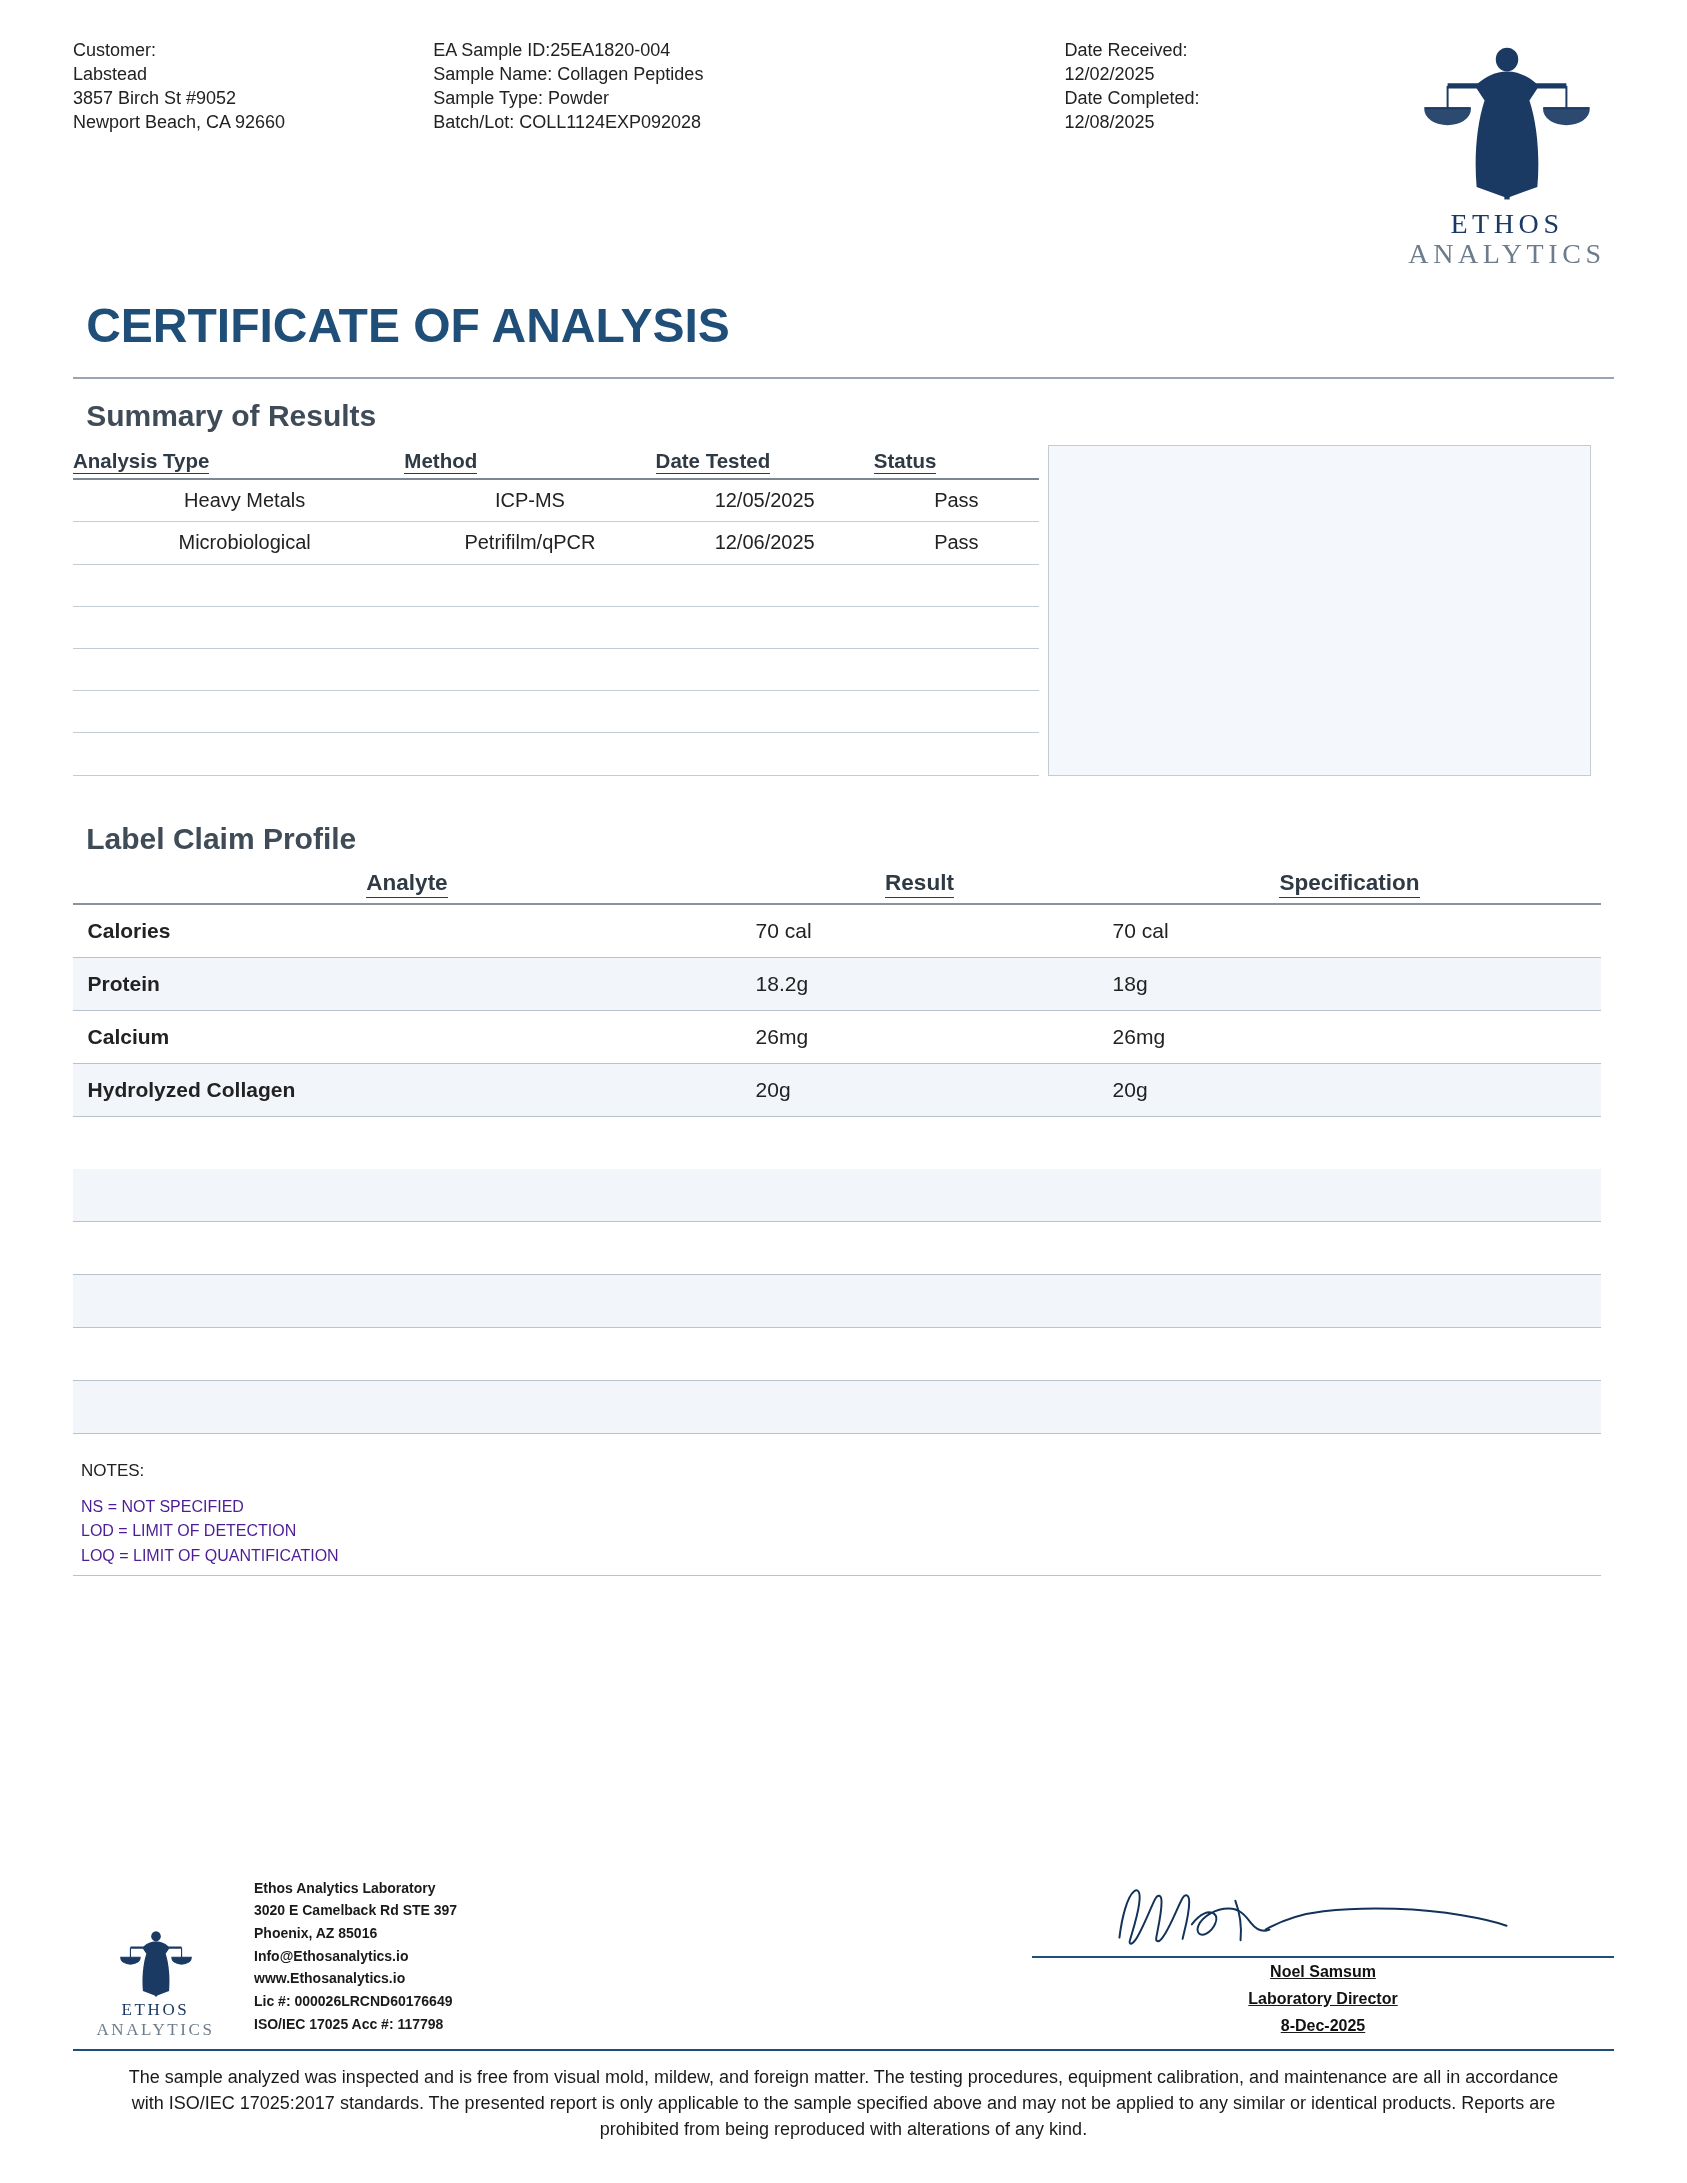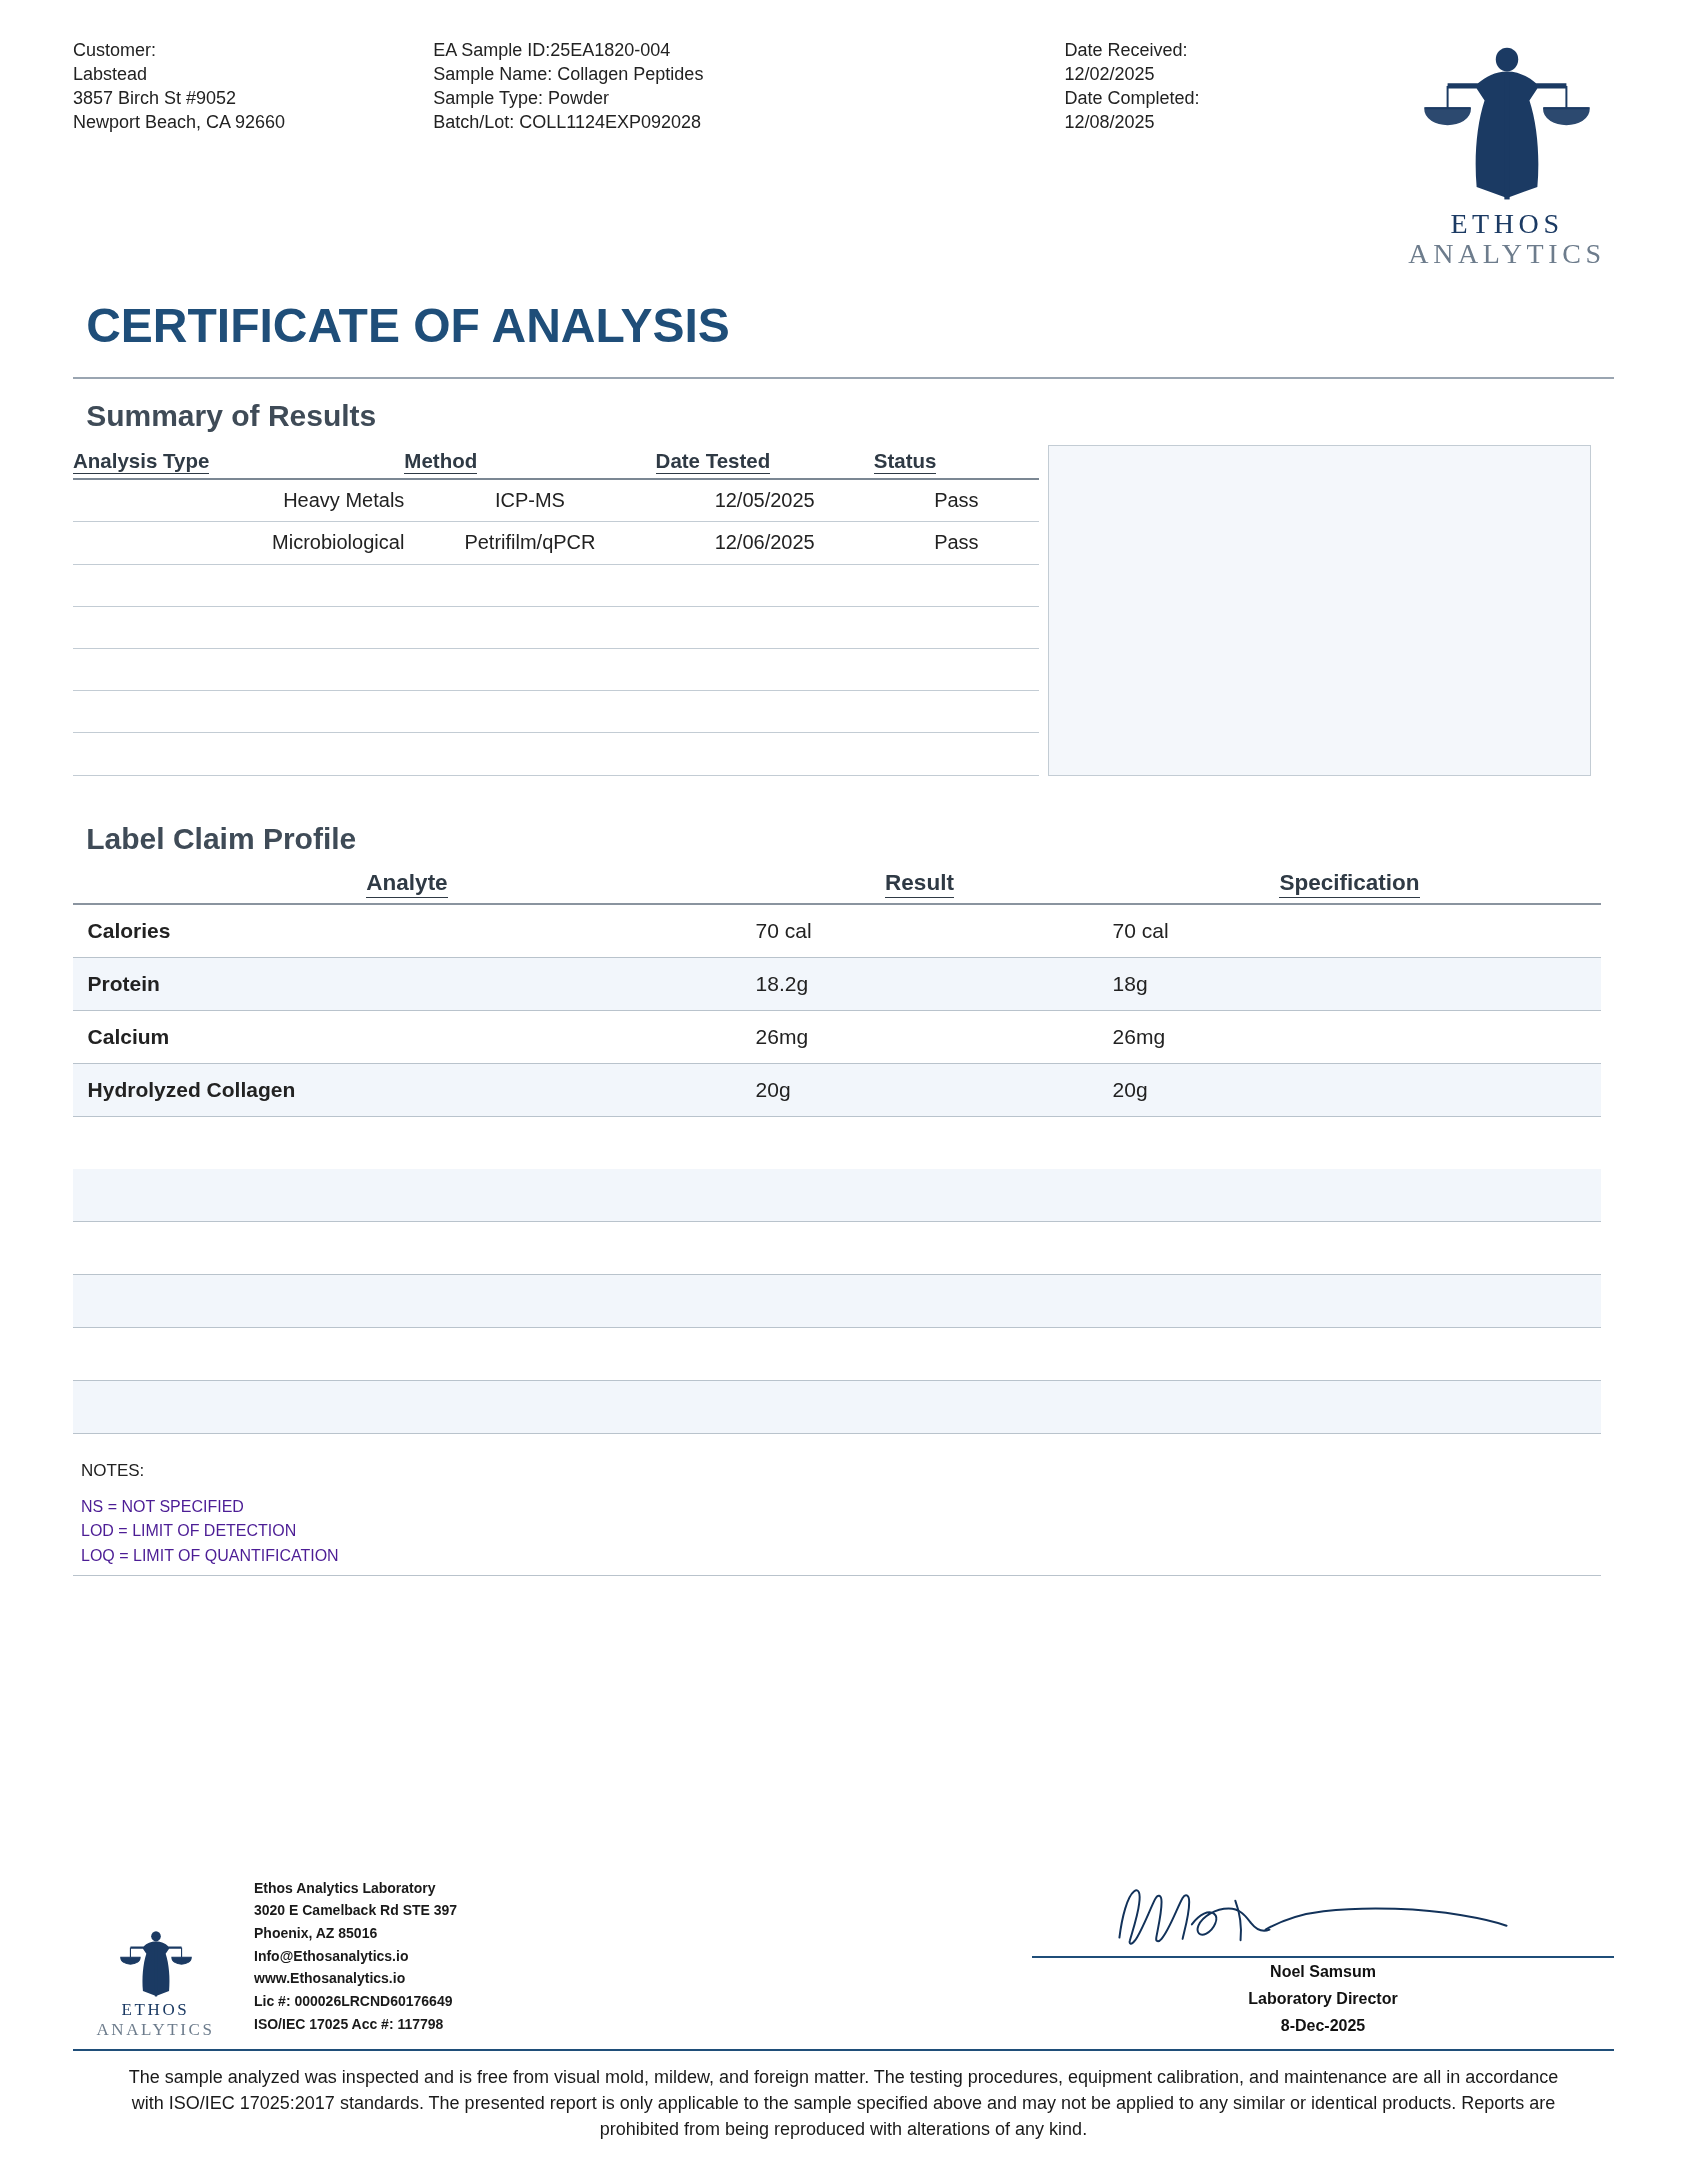--- a/index.html
+++ b/index.html
@@ -112,21 +112,21 @@
   }
   table.summary td {
     font-size: 20px;
     color: #222;
     height: 41px;
     border-bottom: 0.7px solid #c3ccd4;
     text-align: center;
     padding: 0;
   }
   table.summary td.left {
-    text-align: right;
+    text-align: center;
     padding-left: 12px;
   }
   table.summary tr.empty td { height: 41px; }
   .summary-side {
     width: 543px;
     margin-left: 9.3px;
     border: 0.7px solid #c3ccd4;
     background: #f4f7fb;
     height: 331px;
     box-sizing: border-box;
@@ -229,20 +229,21 @@
     font-weight: bold;
     line-height: 1.62;
     color: #1a1a1a;
     padding-bottom: 4px;
   }
   .sign-block {
     margin-left: auto;
     width: 582px;
     text-align: center;
     position: relative;
+    text-decoration: underline;
   }
   .sign-img {
     height: 79px;
     position: relative;
   }
   .sign-rule {
     border-top: 2px solid #1f4e79;
   }
   .sign-line {
     font-size: 16px;

